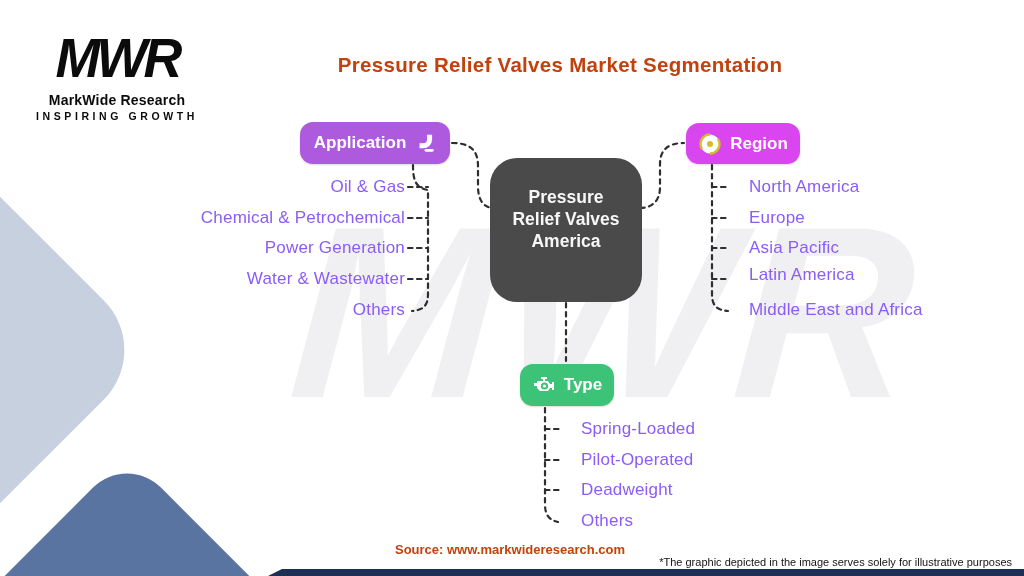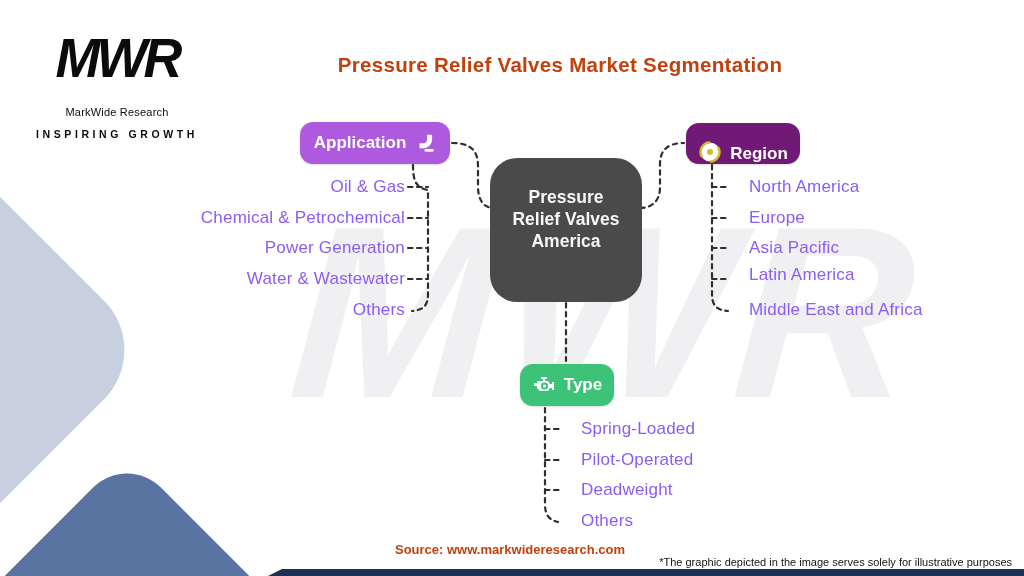--- a/index.html
+++ b/index.html
@@ -21,22 +21,22 @@
   .bottom-bar{
     position:absolute;left:268px;right:0;bottom:0;height:7px;background:#1d2f52;
     clip-path:polygon(14px 0,100% 0,100% 100%,0 100%);z-index:1;
   }
   
   .logo{position:absolute;left:28px;top:30px;width:178px;text-align:center;z-index:3;color:#0b0b0b;}
   .logo .monogram{
     font-size:56px;line-height:1.0;font-weight:700;font-style:italic;
     letter-spacing:-4px;transform:scaleX(0.96);
   }
-  .logo .name{font-size:11px;font-weight:400;letter-spacing:.2px;margin-top:20px;}
-  .logo .tagline{font-size:10.5px;font-weight:700;letter-spacing:3.6px;margin-top:10px;}
+  .logo .name{font-size:14px;font-weight:700;letter-spacing:.2px;margin-top:6px;}
+  .logo .tagline{font-size:10.5px;font-weight:700;letter-spacing:3.6px;margin-top:2px;}
   
   .page-title{
     position:absolute;left:250px;top:53px;width:620px;text-align:center;
     font-size:20.5px;font-weight:700;color:#c2410c;letter-spacing:.3px;z-index:3;
   }
   .source-line{
     position:absolute;left:250px;top:542px;width:520px;text-align:center;
     font-size:13px;font-weight:700;color:#c2410c;z-index:3;
   }
   .footnote{
@@ -112,21 +112,21 @@
 <div class="badge badge-application" style="background-color: rgb(174, 90, 223);">
   <span>Application</span>
   <span>
     <svg width="22" height="22" viewBox="0 0 24 24">
       <path d="M17 3 V8 A7 7 0 0 1 10 15 H6" stroke="#fff" stroke-width="5.5" fill="none"></path>
       <path d="M13 20 H20" stroke="#fff" stroke-width="3" stroke-linecap="round" fill="none"></path>
     </svg>
   </span>
 </div>
 
-<div class="badge badge-region" style="background-color: #701a75; align-items: flex-end;">
+<div class="badge badge-region" style="background-color: #d946ef;">
   <span>
     <svg width="24" height="24" viewBox="0 0 24 24">
       <circle cx="12" cy="12" r="9.5" fill="#fff"></circle>
       <path d="M12 2.5 A9.5 9.5 0 0 0 4 17" stroke="#d3bd2a" stroke-width="2.4" fill="none"></path>
       <path d="M12 21.5 A9.5 9.5 0 0 0 20 7" stroke="#d3bd2a" stroke-width="2.4" fill="none"></path>
       <circle cx="12" cy="12" r="3" fill="#d3bd2a"></circle>
     </svg>
   </span>
   <span>Region</span>
 </div>

